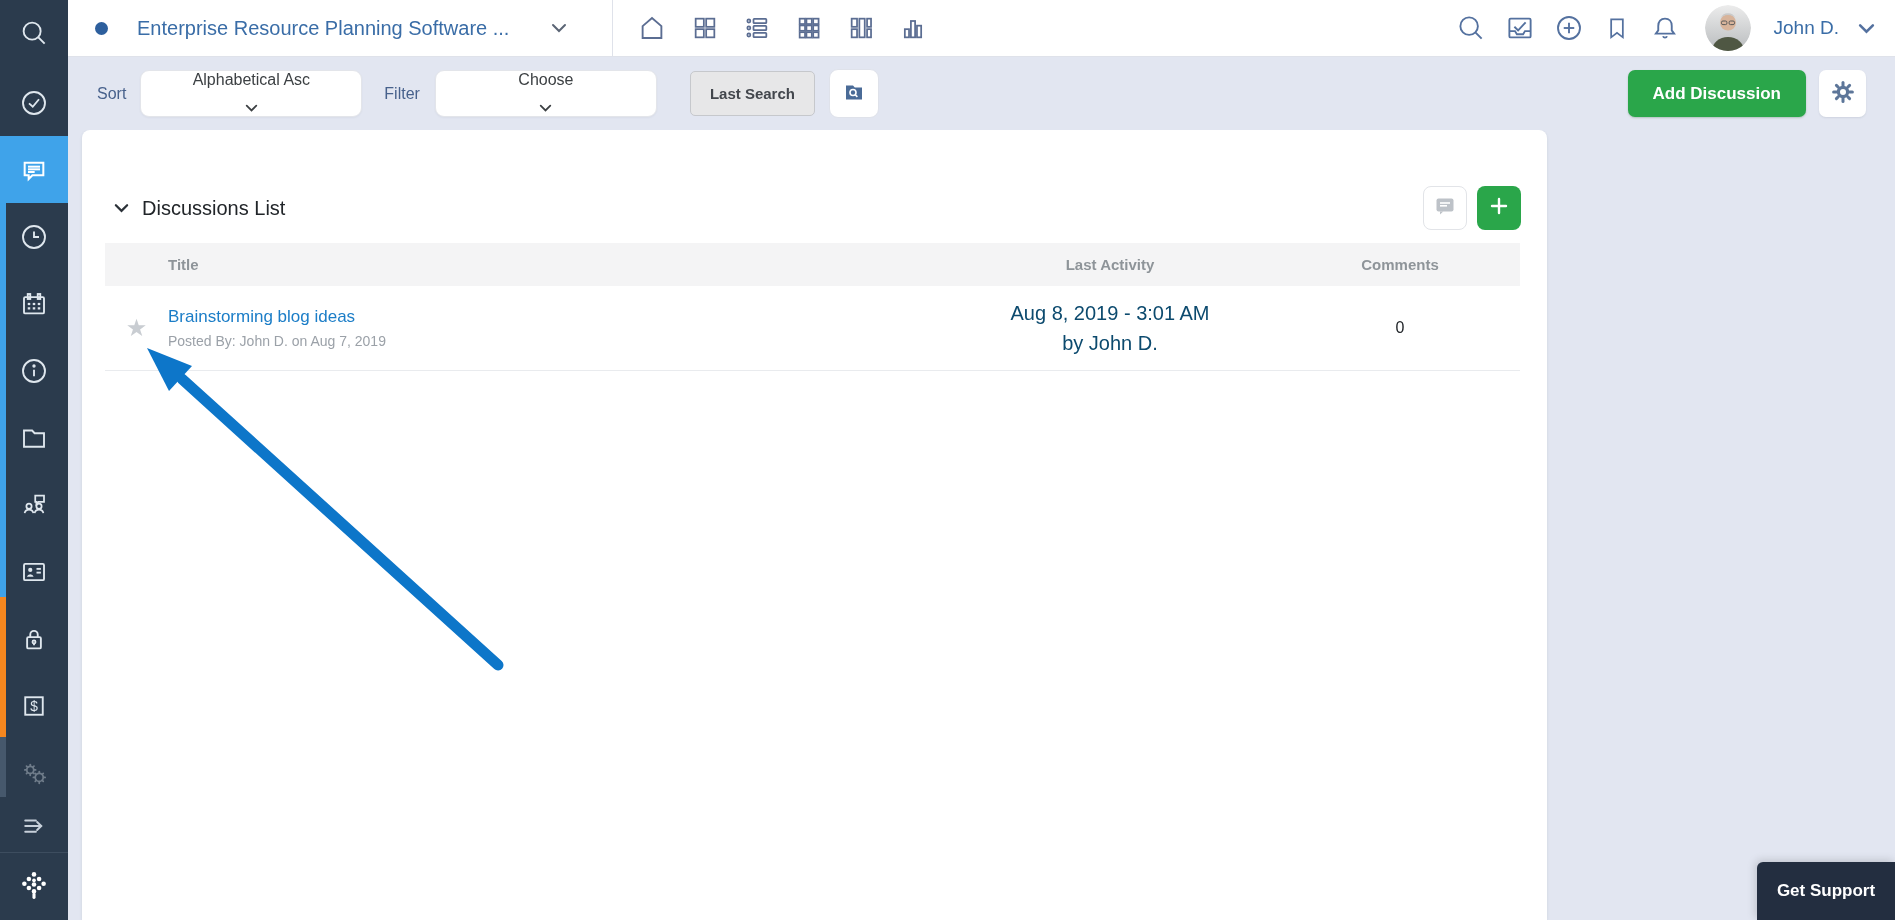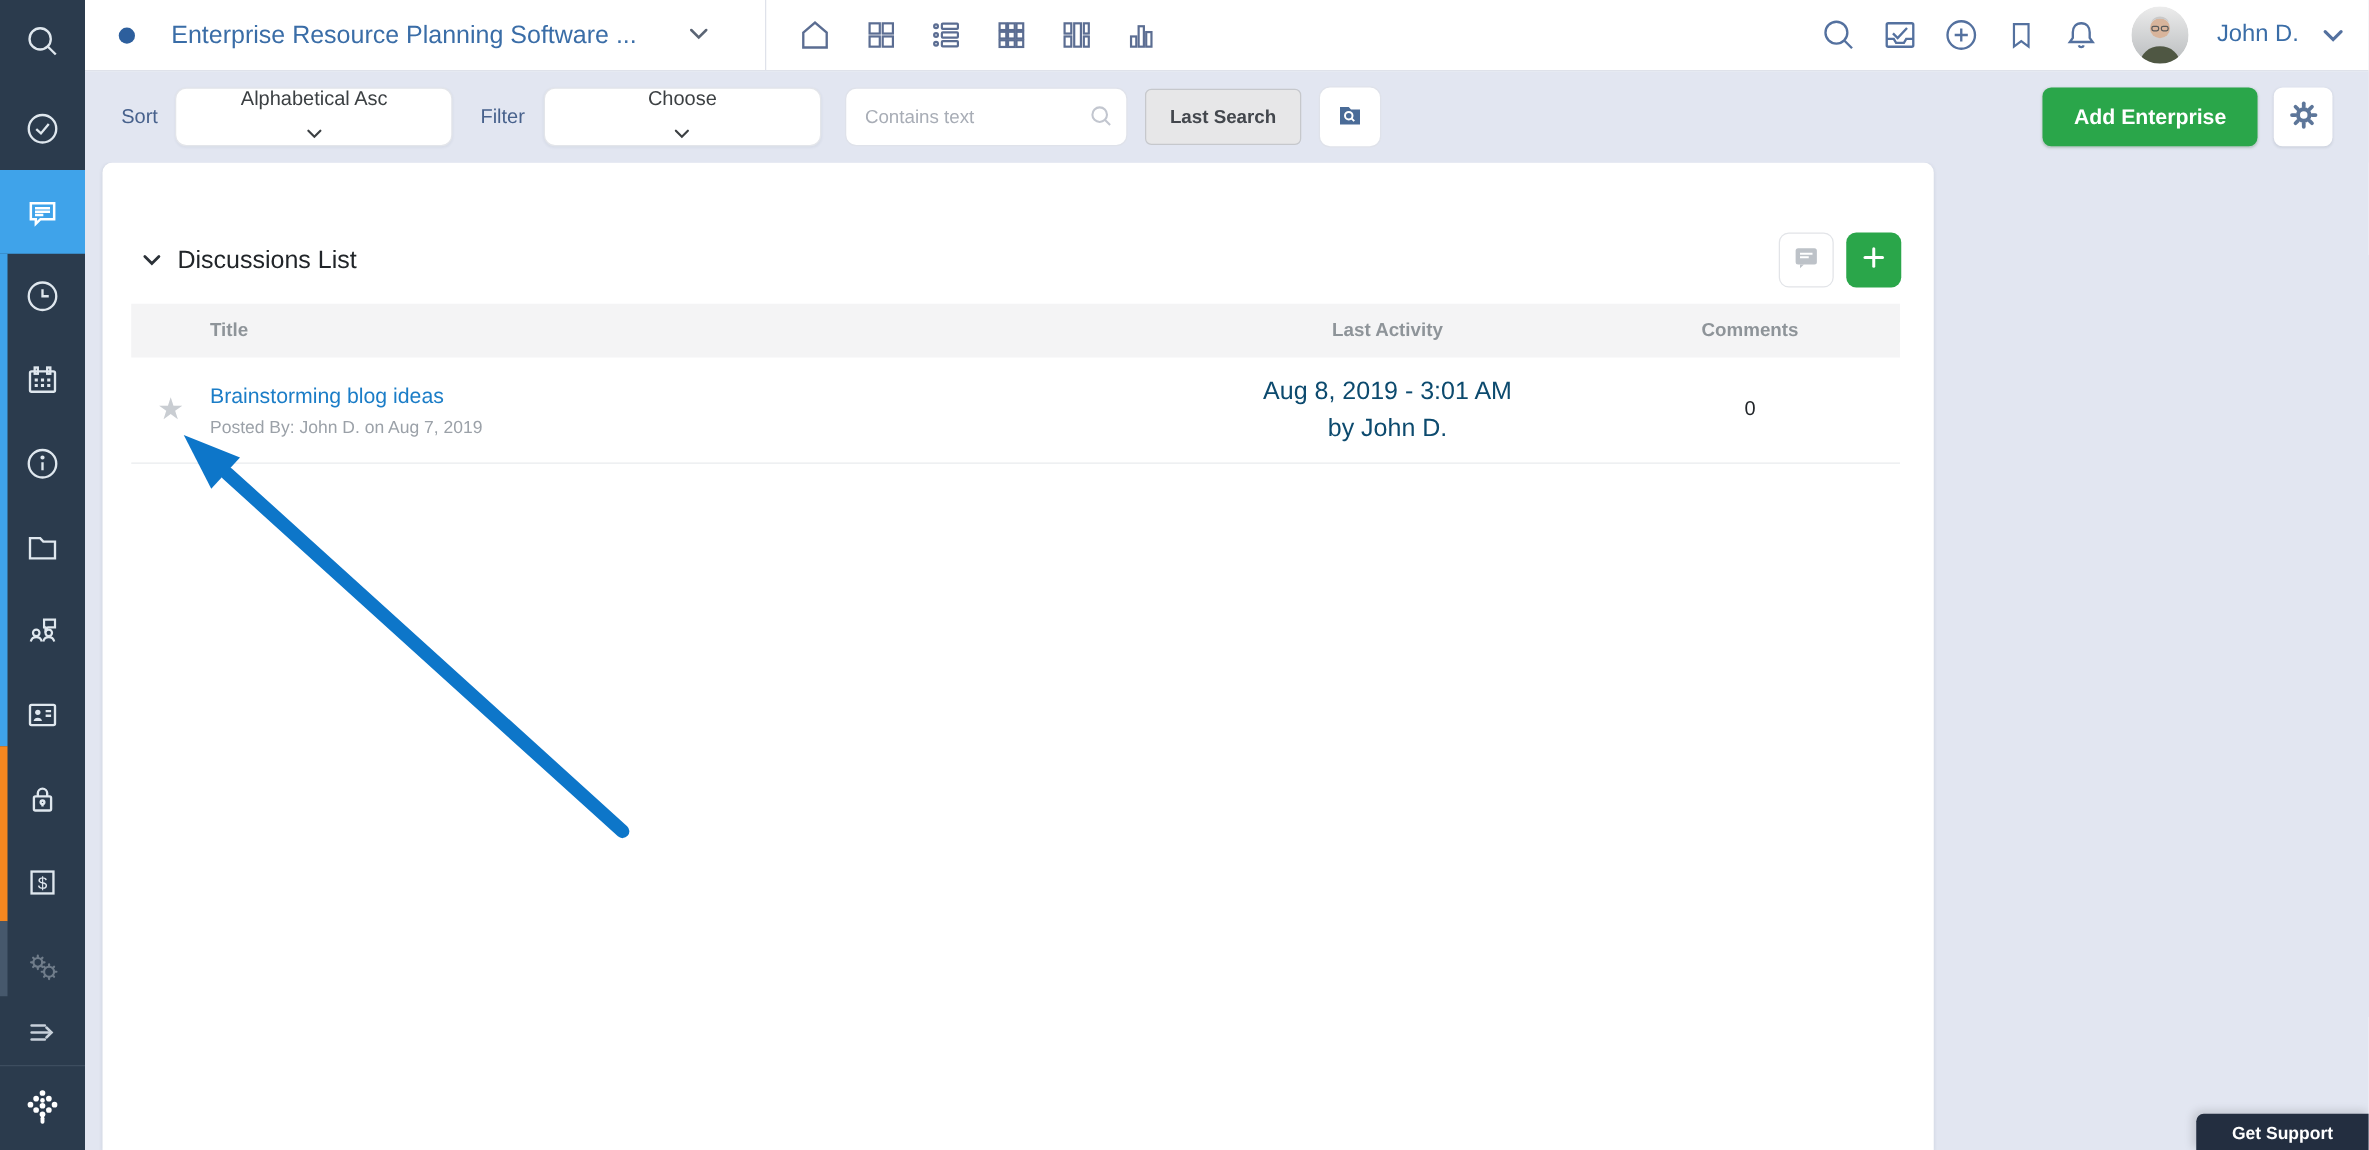--- a/index.html
+++ b/index.html
@@ -81,21 +81,21 @@
   .col-comments{width:240px;text-align:center;}
   .t-body-row{min-height:74px;border-bottom:1px solid #e9ebee;padding:12px 0;}
   .star{font-size:24px;color:#c9cdd2;line-height:1;cursor:pointer;}
   .row-title-link{font-size:17px;color:var(--link-blue);text-decoration:none;cursor:pointer;display:inline-block;}
   .row-sub{margin-top:6px;font-size:14px;color:#9ba1a8;}
   .last-line{font-size:20px;color:#0c4a6e;line-height:1.5;}
   .comments-val{font-size:16px;color:#212529;}
 
   
   .arrow-overlay{position:absolute;left:0;top:0;width:1895px;height:920px;pointer-events:none;z-index:50;}
-  .get-support{position:absolute;right:0;bottom:0;width:138px;height:29px;background:var(--support-bg);color:#fff;font-size:14px;font-weight:bold;border:none;border-radius:6px 0 0 0;display:flex;align-items:center;justify-content:center;cursor:pointer;z-index:60;box-shadow:-2px -2px 8px rgba(0,0,0,.15);font-family:inherit;}
+  .get-support{position:absolute;right:0;bottom:0;width:138px;height:58px;background:var(--support-bg);color:#fff;font-size:17px;font-weight:bold;border:none;border-radius:6px 0 0 0;display:flex;align-items:center;justify-content:center;cursor:pointer;z-index:60;box-shadow:-2px -2px 8px rgba(0,0,0,.15);font-family:inherit;}
 </style>
 </head>
 <body>
 
 <nav class="sidebar">
   <div class="nav-item" style="top:5px">
     <span>
         <svg width="30" height="30" viewBox="0 0 24 24" fill="none" stroke="#dfe7ee" stroke-width="1.5">
           <circle cx="10.5" cy="10.5" r="6.8"></circle>
           <line x1="15.5" y1="15.5" x2="20.5" y2="20.5"></line>
@@ -387,37 +387,30 @@
           <polyline points="2,2 8,8 14,2"></polyline>
         </svg></span>
   </div>
   <span class="flt-label">Filter</span>
   <div class="select-box filter-select">
     <span>Choose</span>
     <span class="caret"><svg width="13" height="8" viewBox="0 0 16 10" fill="none" stroke="#3c4043" stroke-width="2.2" stroke-linecap="round">
           <polyline points="2,2 8,8 14,2"></polyline>
         </svg></span>
   </div>
-  <div class="text-filter">
-    <input type="text" placeholder="Contains text" style="">
-    <span class="input-search-icon"><svg width="20" height="20" viewBox="0 0 24 24" fill="none" stroke="#c2c6cf" stroke-width="2">
-          <circle cx="10.5" cy="10.5" r="7"></circle>
-          <line x1="15.7" y1="15.7" x2="20.5" y2="20.5"></line>
-        </svg></span>
-  </div>
   <button class="save-search-btn">Last Search</button>
   <button class="saved-search-btn">
     <span><svg width="24" height="24" viewBox="0 0 24 24">
           <path d="M4 5.5 h7 l1.8 2 H20 v12 H4 z" fill="#4a6b97"></path>
           <circle cx="11" cy="12.5" r="3" fill="none" stroke="#fff" stroke-width="1.6"></circle>
           <line x1="13.2" y1="14.7" x2="15.4" y2="16.9" stroke="#fff" stroke-width="1.6"></line>
         </svg></span>
   </button>
   <div class="filter-right">
-    <button class="add-discussion-btn">Add Enterprise</button>
+    <button class="add-discussion-btn">Add Discussion</button>
     <button class="gear-btn">
       <span><svg width="24" height="24" viewBox="0 0 24 24" fill="none" stroke="#5d7699" stroke-linecap="round">
             <circle cx="12" cy="12" r="4.6" stroke-width="3.2"></circle>
             <g stroke-width="3">
               <line x1="12" y1="2.6" x2="12" y2="5.4"></line>
               <line x1="12" y1="18.6" x2="12" y2="21.4"></line>
               <line x1="2.6" y1="12" x2="5.4" y2="12"></line>
               <line x1="18.6" y1="12" x2="21.4" y2="12"></line>
               <line x1="5.4" y1="5.4" x2="7.3" y2="7.3"></line>
               <line x1="16.7" y1="16.7" x2="18.6" y2="18.6"></line>

